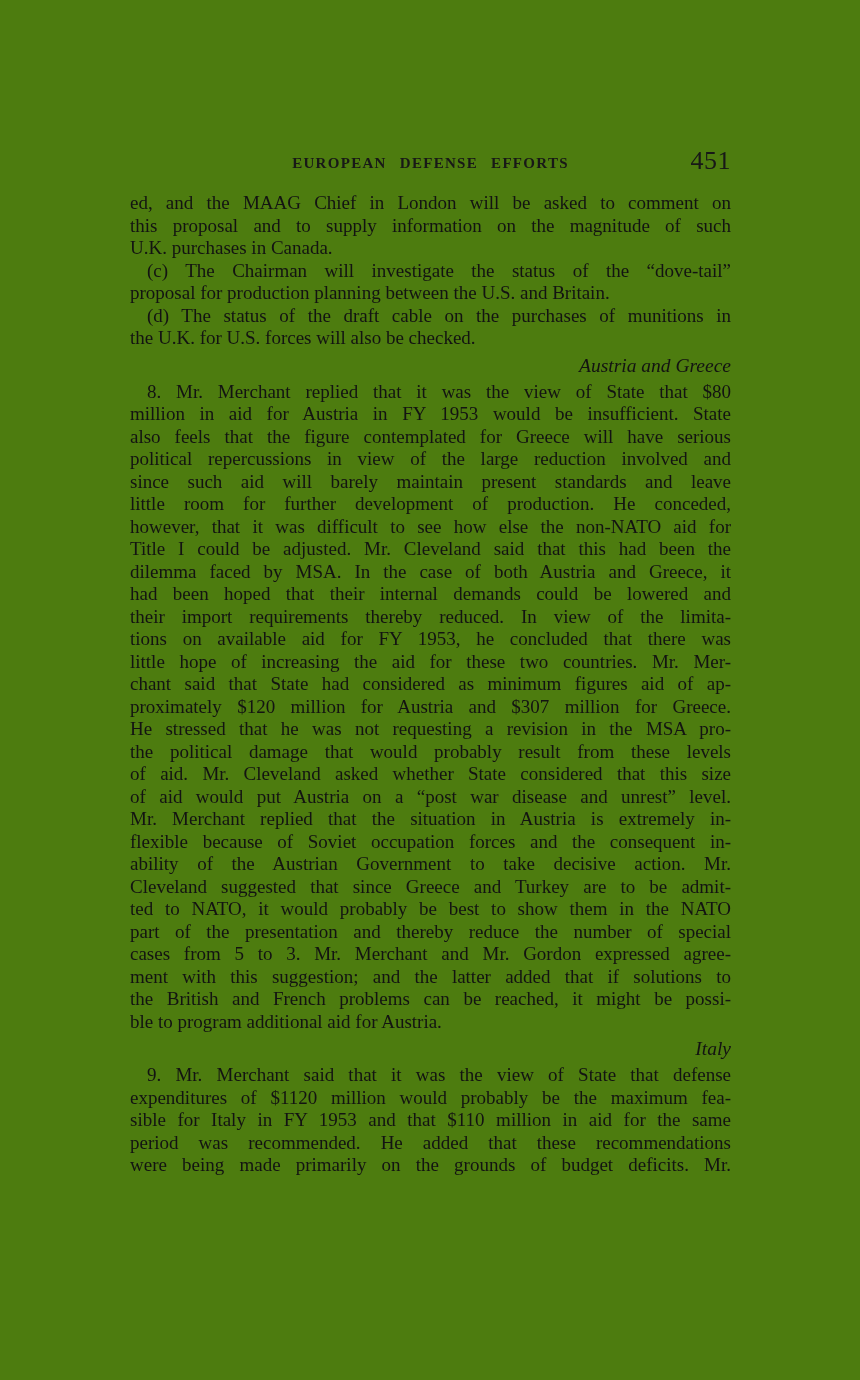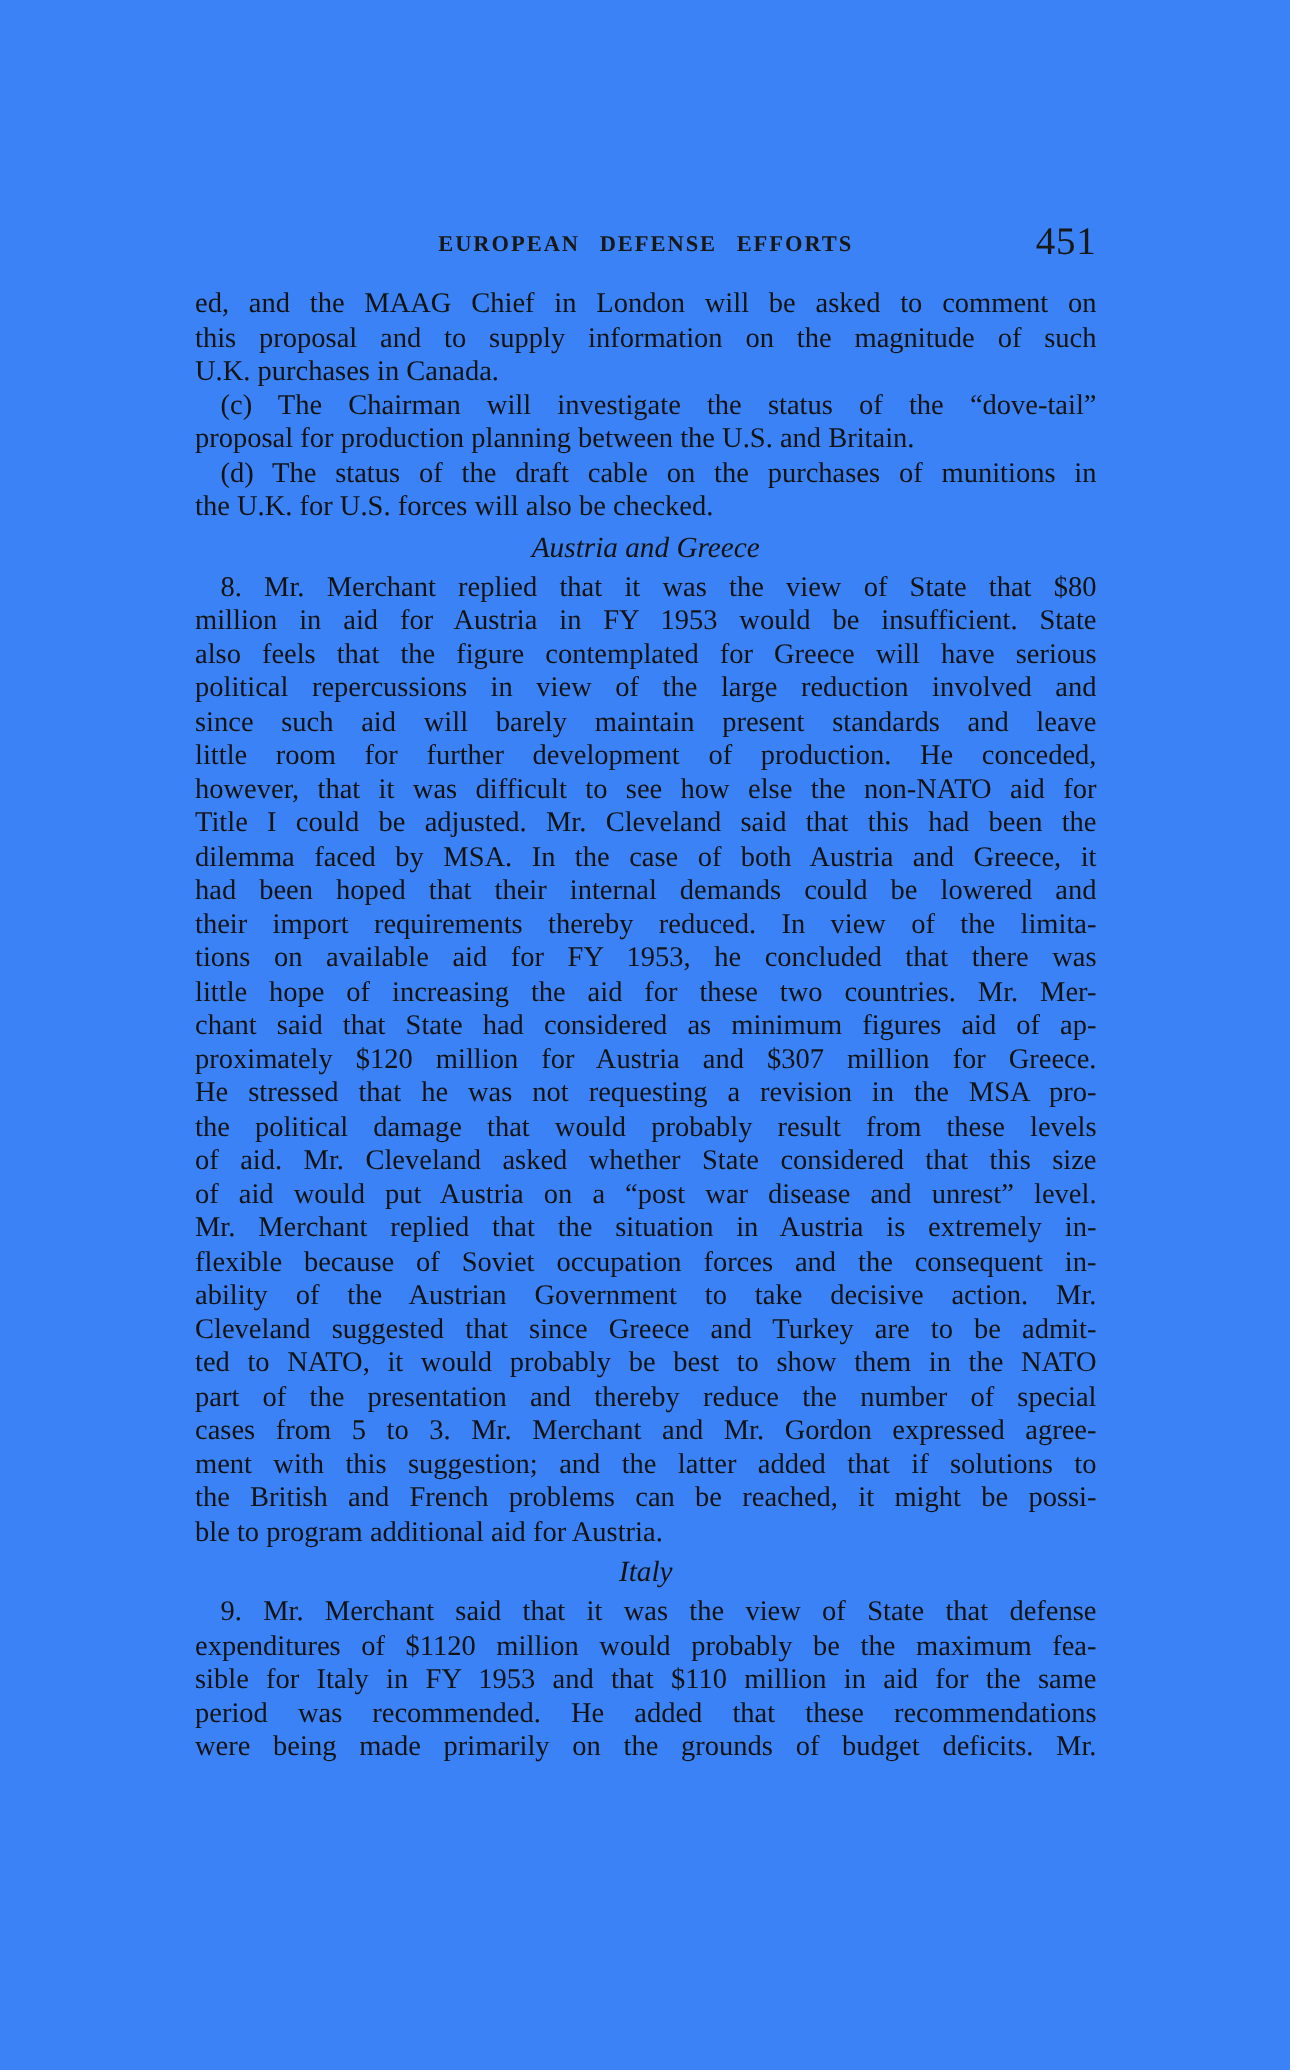--- a/index.html
+++ b/index.html
@@ -4,21 +4,21 @@
 <style>
   html, body {
     margin: 0;
     padding: 0;
     background: #ffffff;
   }
   .page {
     position: relative;
     width: 860px;
     height: 1380px;
-    background: #3b82f6;
+    background: #4d7c0f;
     overflow: hidden;
     font-family: "Liberation Serif", serif;
     color: #131312;
   }
   .column {
     position: absolute;
     left: 130px;
     top: 150px;
     width: 601px;
   }
@@ -59,21 +59,21 @@
   }
   .line.flush {
     text-align: right;
     text-align-last: left;
   }
   .section-heading {
     font-style: italic;
     font-size: 19.5px;
     line-height: 23px;
     margin: 4px 0 4px 0;
-    text-align: center;
+    text-align: right;
   }
 </style>
 </head>
 <body>
 
 <div class="page">
   <div class="column">
     <div class="page-head">
       <div class="running-title">EUROPEAN DEFENSE EFFORTS</div>
       <div class="page-number">451</div>

